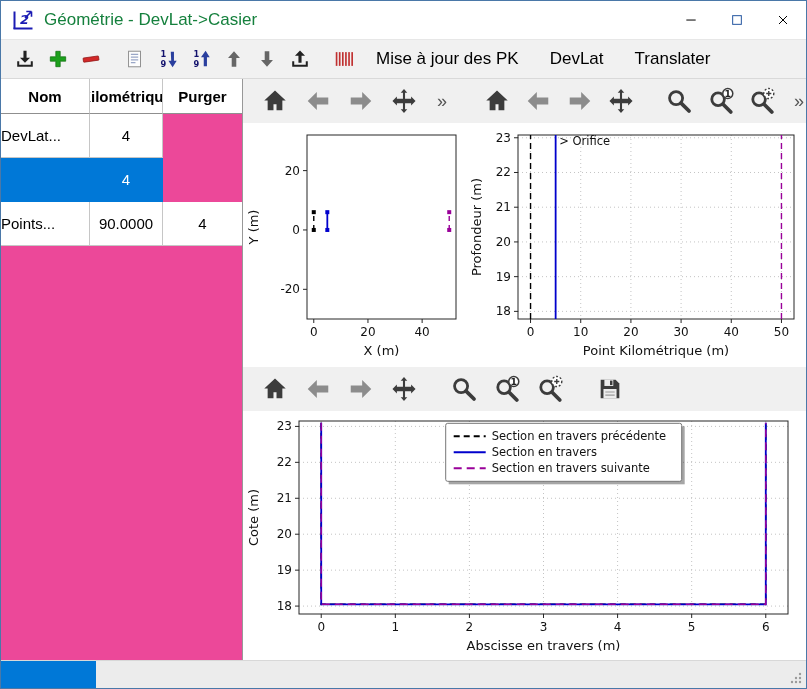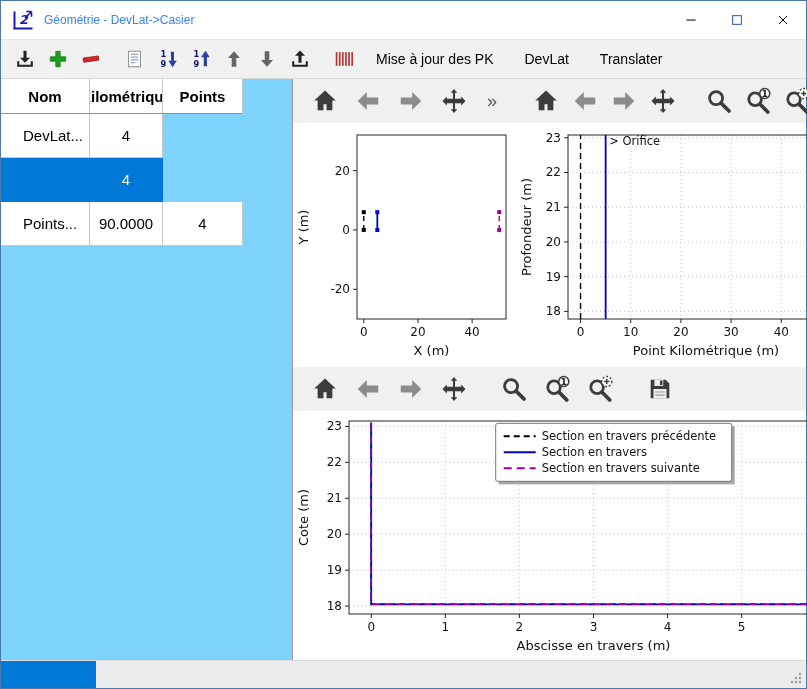--- a/index.html
+++ b/index.html
@@ -6,39 +6,39 @@
   html,body{width:807px;height:689px;overflow:hidden}
   body{font-family:"Liberation Sans",sans-serif;background:#fff;position:relative}
   svg text{font-family:"DejaVu Sans","Liberation Sans",sans-serif}
 
   .window{position:absolute;inset:0;border:1px solid #4a78a8;background:#fff;display:flex;flex-direction:column}
 
   
   .titlebar{height:38px;flex:0 0 auto;display:flex;align-items:center;padding-left:10px;background:#fff}
   .app-icon{width:24px;height:24px;margin-right:9px}
   .app-icon svg{width:100%;height:100%;display:block}
-  .title{font-size:12px;color:#3b82f6}
+  .title{font-size:17px;color:#15803d}
   .win-controls{margin-left:auto;display:flex;height:100%}
   .winbtn{width:46px;height:100%;border:none;background:transparent;display:flex;align-items:center;justify-content:center;cursor:pointer}
   .winbtn svg{width:16px;height:16px}
 
   
   .toolbar{height:40px;flex:0 0 auto;background:#f1f1f1;border-top:1px solid #e7e7e7;border-bottom:1px solid #d9d9d9;display:flex;align-items:center;padding:0 10px;gap:5px}
   .icobtn{width:28px;height:28px;border:none;background:transparent;padding:0;display:flex;align-items:center;justify-content:center;cursor:pointer}
   .icobtn svg{width:22px;height:22px;display:block}
   .tgap{width:6px;flex:0 0 auto}
-  .txtbtn{border:none;background:transparent;font-family:inherit;font-size:14px;color:#000;padding:0 13px;cursor:pointer;white-space:nowrap}
+  .txtbtn{border:none;background:transparent;font-family:inherit;font-size:17px;color:#000;padding:0 13px;cursor:pointer;white-space:nowrap}
 
   
   .content{flex:1;display:flex;min-height:0}
-  .left-panel{width:292px;flex:0 0 auto;background:#7dd3fc;border-right:1px solid #989898;overflow:hidden}
+  .left-panel{width:242px;flex:0 0 auto;background:#ec4899;border-right:1px solid #989898;overflow:hidden}
   .trow{display:grid;grid-template-columns:89px 73px 80px}
   .tc{height:44px;display:flex;align-items:center;justify-content:center;font-size:15px;border-right:1px solid #c6c6c6;border-bottom:1px solid #c6c6c6;overflow:hidden;white-space:nowrap;background:#fff;color:#000}
   .thead .tc{height:35px;font-weight:bold;border-bottom:1px solid #8f8f8f}
-  .tc.c-nom-cell{justify-content:flex-start;padding-left:22px}
+  .tc.c-nom-cell{justify-content:flex-start;padding-left:0}
   .trow.selected .tc{background:#0078d7;color:#fff;border-color:#0078d7}
 
   
   .plots{flex:1;min-width:0;display:flex;flex-direction:column;background:#f0f0f0}
   .top-row{height:288px;flex:0 0 auto;display:flex}
   .panel{display:flex;flex-direction:column;min-width:0}
   .panel-a{width:223px;flex:0 0 auto}
   .panel-b{flex:1}
   .panel-c{flex:1;min-height:0}
   .ptoolbar{height:44px;flex:0 0 auto;display:flex;align-items:center;gap:11px;padding-left:16px;background:#f0f0f0}
@@ -240,21 +240,21 @@
     <button class="txtbtn">DevLat</button>
     <button class="txtbtn">Translater</button>
   </div>
 
   <div class="content">
 
     <div class="left-panel">
       <div class="trow thead">
         <div class="tc">Nom</div>
         <div class="tc">Kilométrique</div>
-        <div class="tc">Points</div>
+        <div class="tc">Purger</div>
       </div>
       <div class="trow">
         <div class="tc c-nom-cell">DevLat...</div>
         <div class="tc">4</div>
       </div>
       <div class="trow selected">
         <div class="tc c-nom-cell"></div>
         <div class="tc">4</div>
       </div>
       <div class="trow">

